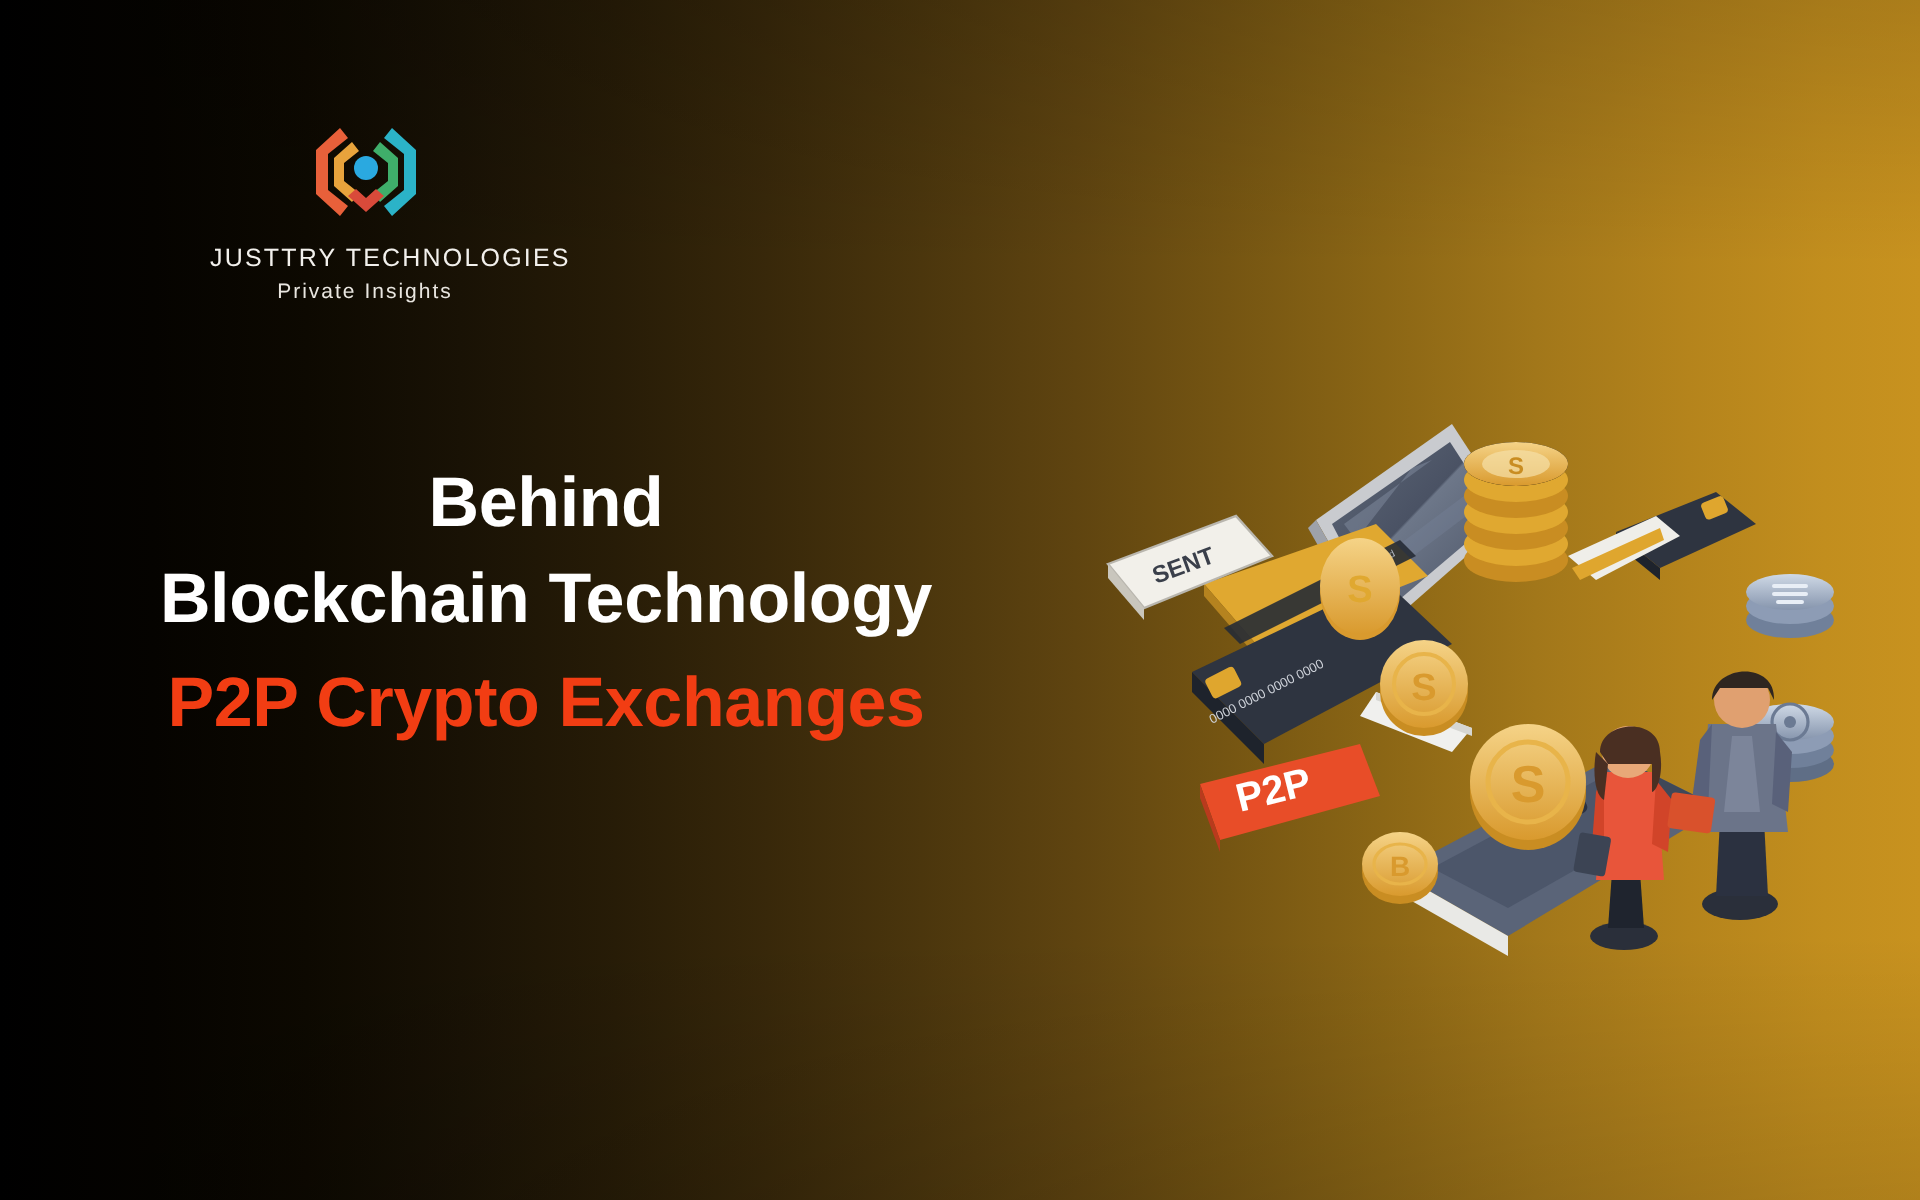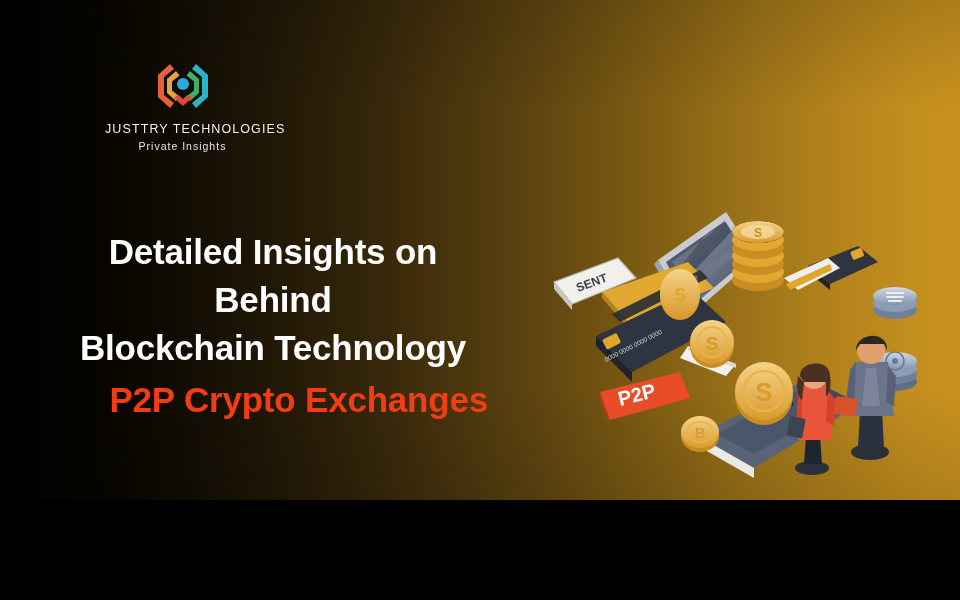--- a/index.html
+++ b/index.html
@@ -3,21 +3,21 @@
 <meta charset="utf-8">
 <style>
   html, body {
     margin: 0;
     padding: 0;
     background: #000;
   }
   #banner {
     position: relative;
     width: 960px;
-    height: 500px;
+    height: 600px;
     overflow: hidden;
     font-family: "Liberation Sans", sans-serif;
     background:
       linear-gradient(90deg,
         #000000 0%,
         #050300 8%,
         #0d0901 16%,
         #191205 24%,
         #271c07 32%,
         #38280a 40%,
@@ -80,21 +80,20 @@
     display: block;
     color: #ffffff;
     font-size: 35px;
     line-height: 48px;
     font-weight: 700;
     letter-spacing: -0.2px;
   }
   .hl-line.accent {
     color: #f23d13;
     margin-top: 4px;
-    text-align: right;
   }
 
   
   #illustration {
     position: absolute;
     left: 540px;
     top: 200px;
     width: 420px;
     height: 290px;
   }
@@ -120,21 +119,20 @@
 
       <path d="M22 40 L31 48 L40 40 L36 36.5 L31 41 L26 36.5 Z" fill="#d94a3a"></path>
 
       <circle cx="31" cy="26" r="6" fill="#2aa9e0"></circle>
     </svg>
     <div id="logo-name">JUSTTRY TECHNOLOGIES</div>
     <div id="logo-sub">Private Insights</div>
   </div>
 
   <div id="headline">
-    <span class="hl-line">Detailed Insights on</span>
     <span class="hl-line">Behind</span>
     <span class="hl-line">Blockchain Technology</span>
     <span class="hl-line accent">P2P Crypto Exchanges</span>
   </div>
 
   <div id="illustration">
     <svg width="420" height="290" viewBox="0 0 420 290">
 
       <defs>
         <linearGradient id="scr" x1="0" y1="0" x2="1" y2="1">

